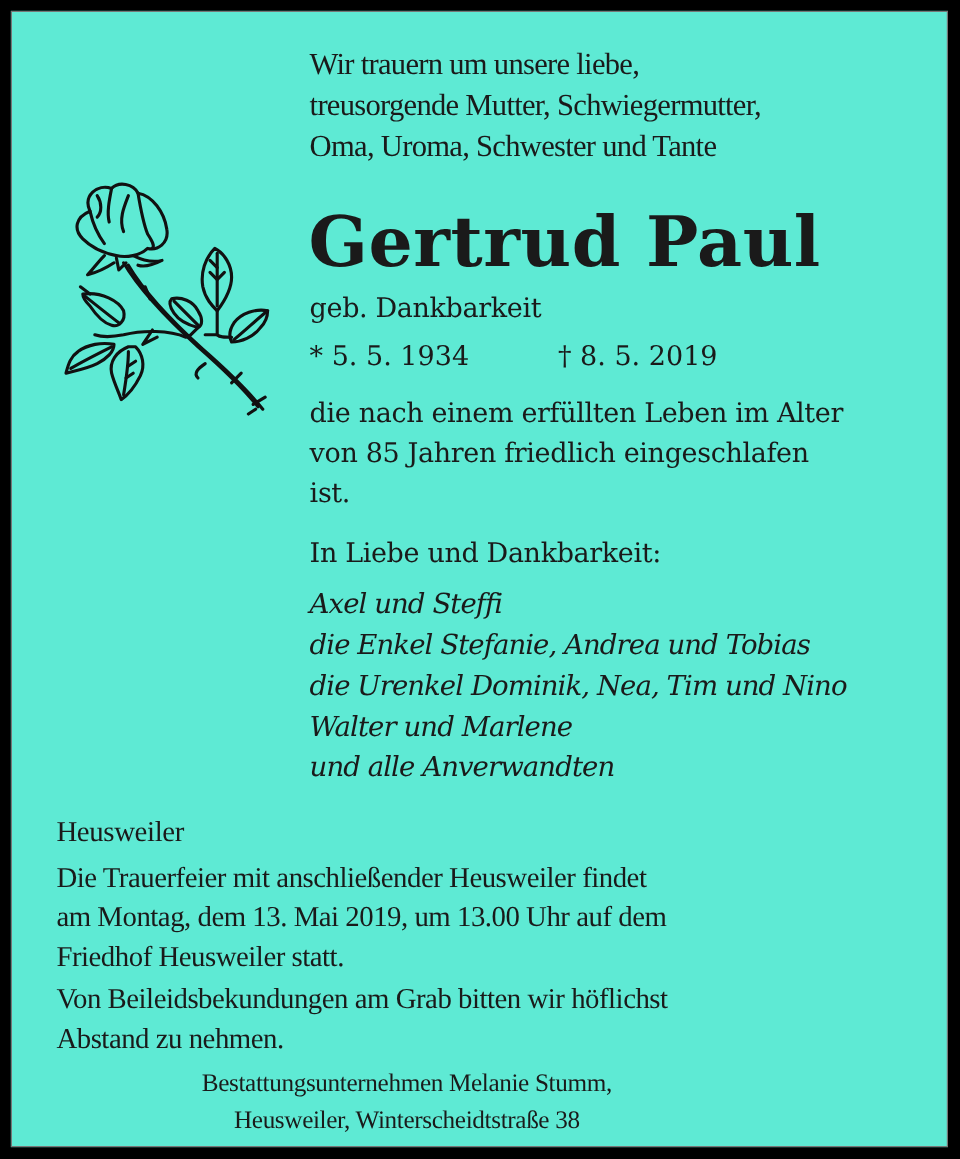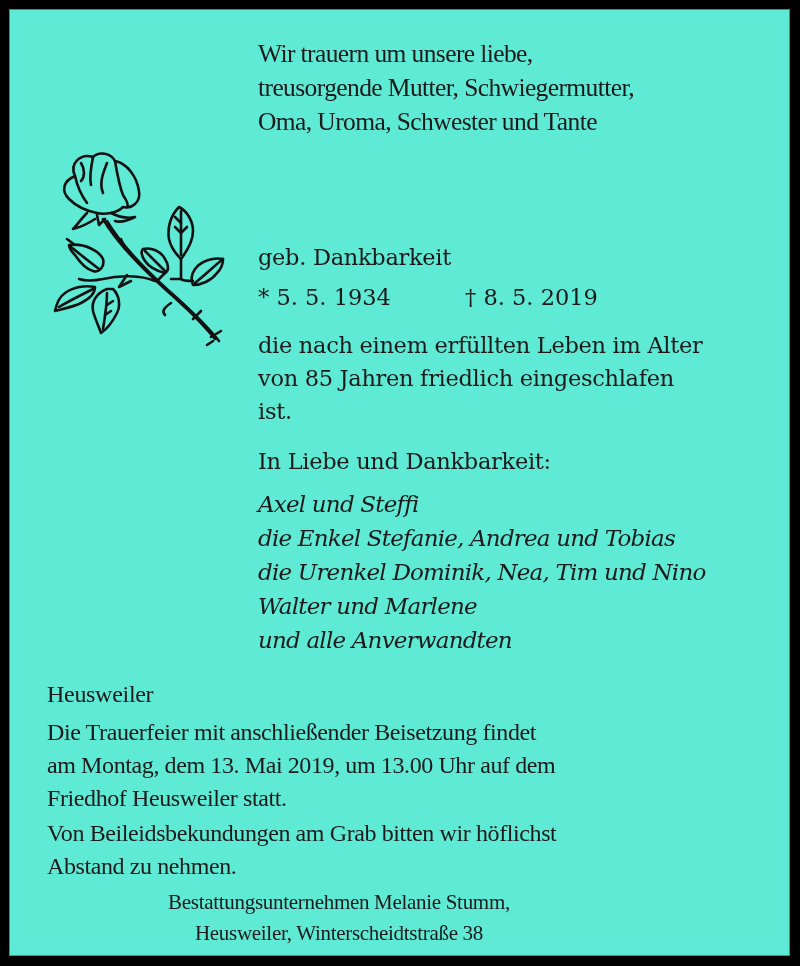--- a/index.html
+++ b/index.html
@@ -84,20 +84,21 @@
     <path d="M96 98 C104 96 114 100 118 108 C122 114 122 120 118 122 C110 120 102 116 98 110 C94 104 94 100 96 98 Z"></path>
     <path d="M98 100 C106 108 112 114 118 120"></path>
 
     <path d="M176 108 C166 106 154 110 148 118 C144 124 144 130 146 134 C154 134 164 130 170 122 C174 118 176 112 176 108 Z"></path>
     <path d="M148 132 C158 124 166 116 176 108"></path>
 
     <path d="M134 108 L134 128 C136 130 140 130 146 130"></path>
     <path d="M134 128 L124 128"></path>
   </svg>
 
+  <div class="abs name">Gertrud Paul</div>
   <div class="abs maiden">geb. Dankbarkeit</div>
   <div class="abs dates">
     <span class="born">* 5. 5. 1934</span><span class="died">† 8. 5. 2019</span>
   </div>
 
   <div class="abs body1">
     <span class="line">die nach einem erfüllten Leben im Alter</span>
     <span class="line">von 85 Jahren friedlich eingeschlafen</span>
     <span class="line">ist.</span>
   </div>
@@ -108,21 +109,21 @@
     <span class="line">Axel und Steffi</span>
     <span class="line">die Enkel Stefanie, Andrea und Tobias</span>
     <span class="line">die Urenkel Dominik, Nea, Tim und Nino</span>
     <span class="line">Walter und Marlene</span>
     <span class="line">und alle Anverwandten</span>
   </div>
 
   <div class="abs place">Heusweiler</div>
 
   <div class="abs ceremony">
-    <span class="line">Die Trauerfeier mit anschließender Beisetzung findet</span>
+    <span class="line">Die Trauerfeier mit anschließender Heusweiler findet</span>
     <span class="line">am Montag, dem 13. Mai 2019, um 13.00 Uhr auf dem</span>
     <span class="line">Friedhof Heusweiler statt.</span>
   </div>
 
   <div class="abs condol">
     <span class="line">Von Beileidsbekundungen am Grab bitten wir höflichst</span>
     <span class="line">Abstand zu nehmen.</span>
   </div>
 
   <div class="abs undertaker">

